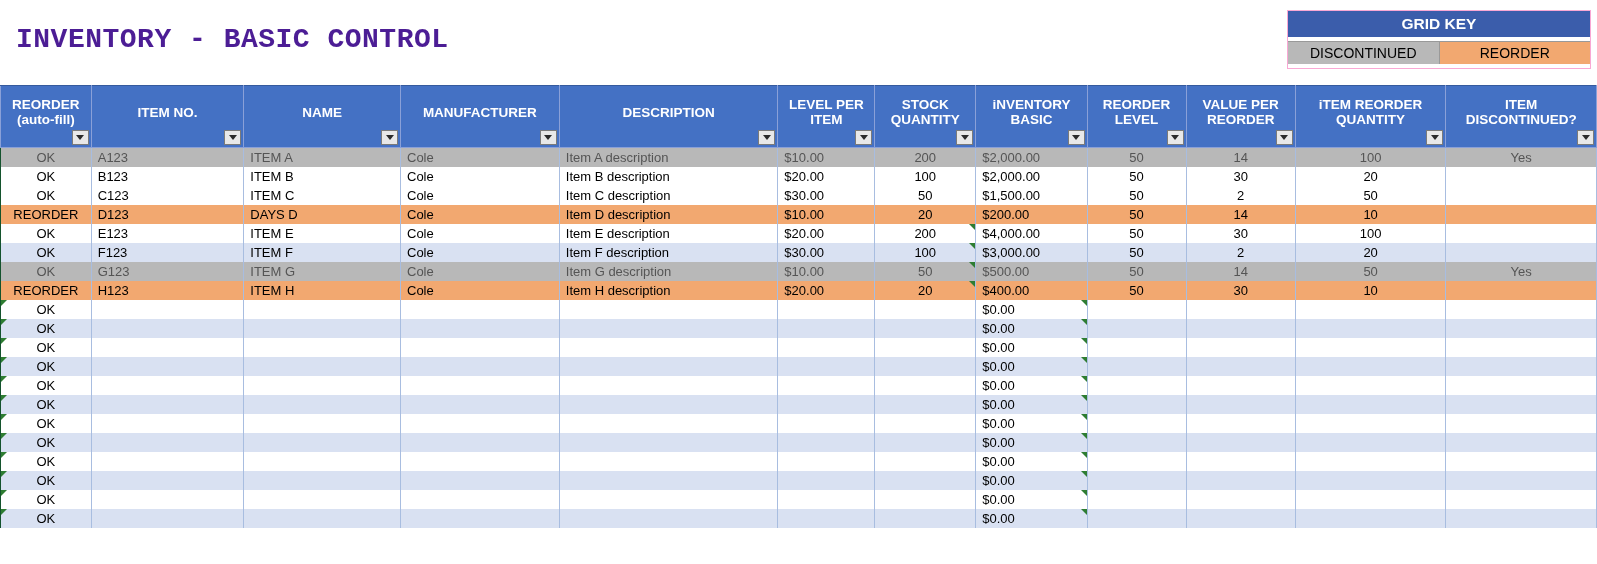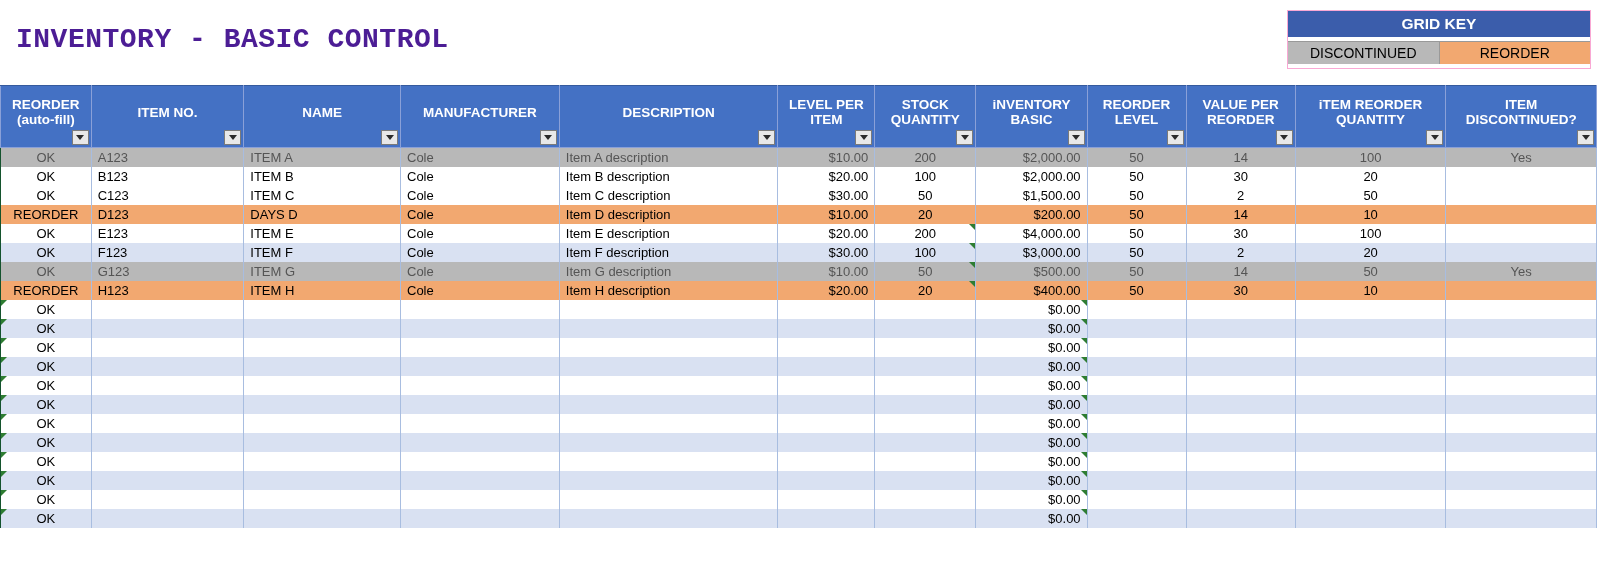--- a/index.html
+++ b/index.html
@@ -116,21 +116,21 @@
     font-size: 13px;
     white-space: nowrap;
     overflow: hidden;
     position: relative;
   }
   tbody tr.band-a td { background: #d9e1f2; }
   tbody tr.band-b td { background: #ffffff; }
   tbody tr.discontinued td { background: #b8b8b8 !important; color: #555; }
   tbody tr.reorder td { background: #f2a870 !important; }
   .al-center { text-align: center; }
-  .al-right  { text-align: right; }
+  .al-right  { text-align: left; }
   .al-left   { text-align: left; }
 
   tbody td.first-col { border-left: 1px solid #14532d; }
   tbody td.calc-mark::before {
     content: "";
     position: absolute;
     top: 0; left: 0;
     border-top: 6px solid #2e7d32;
     border-right: 6px solid transparent;
   }

